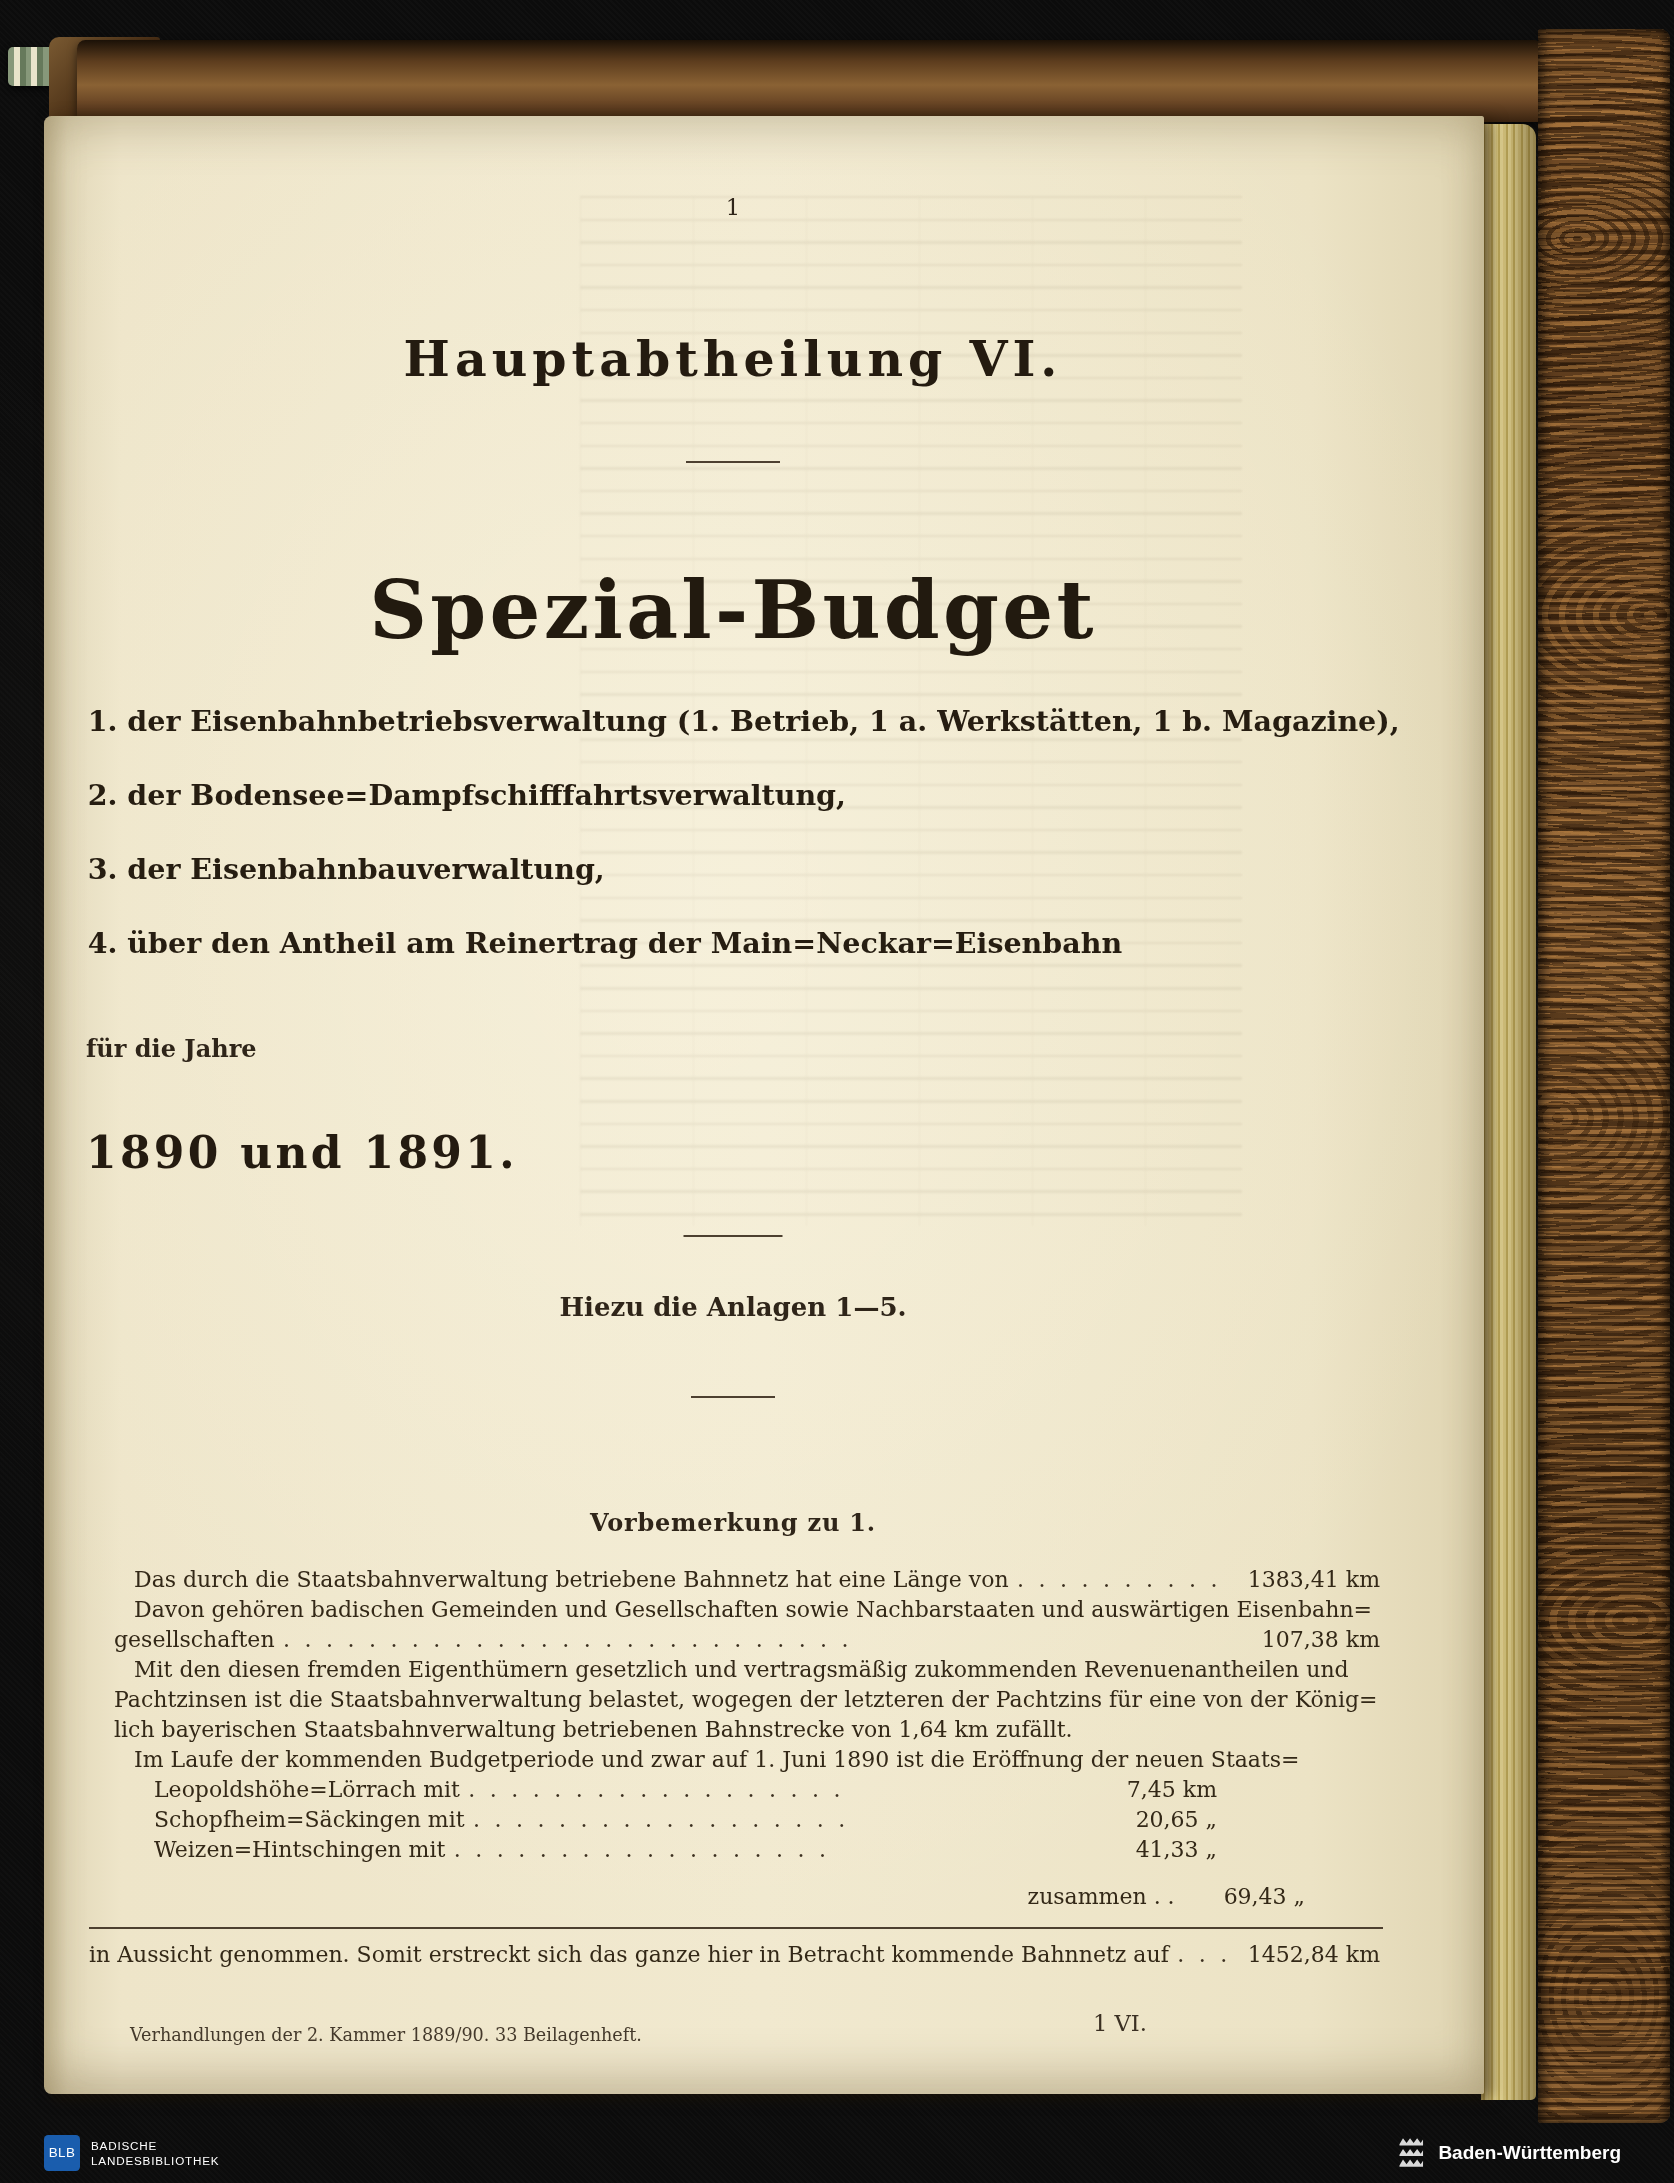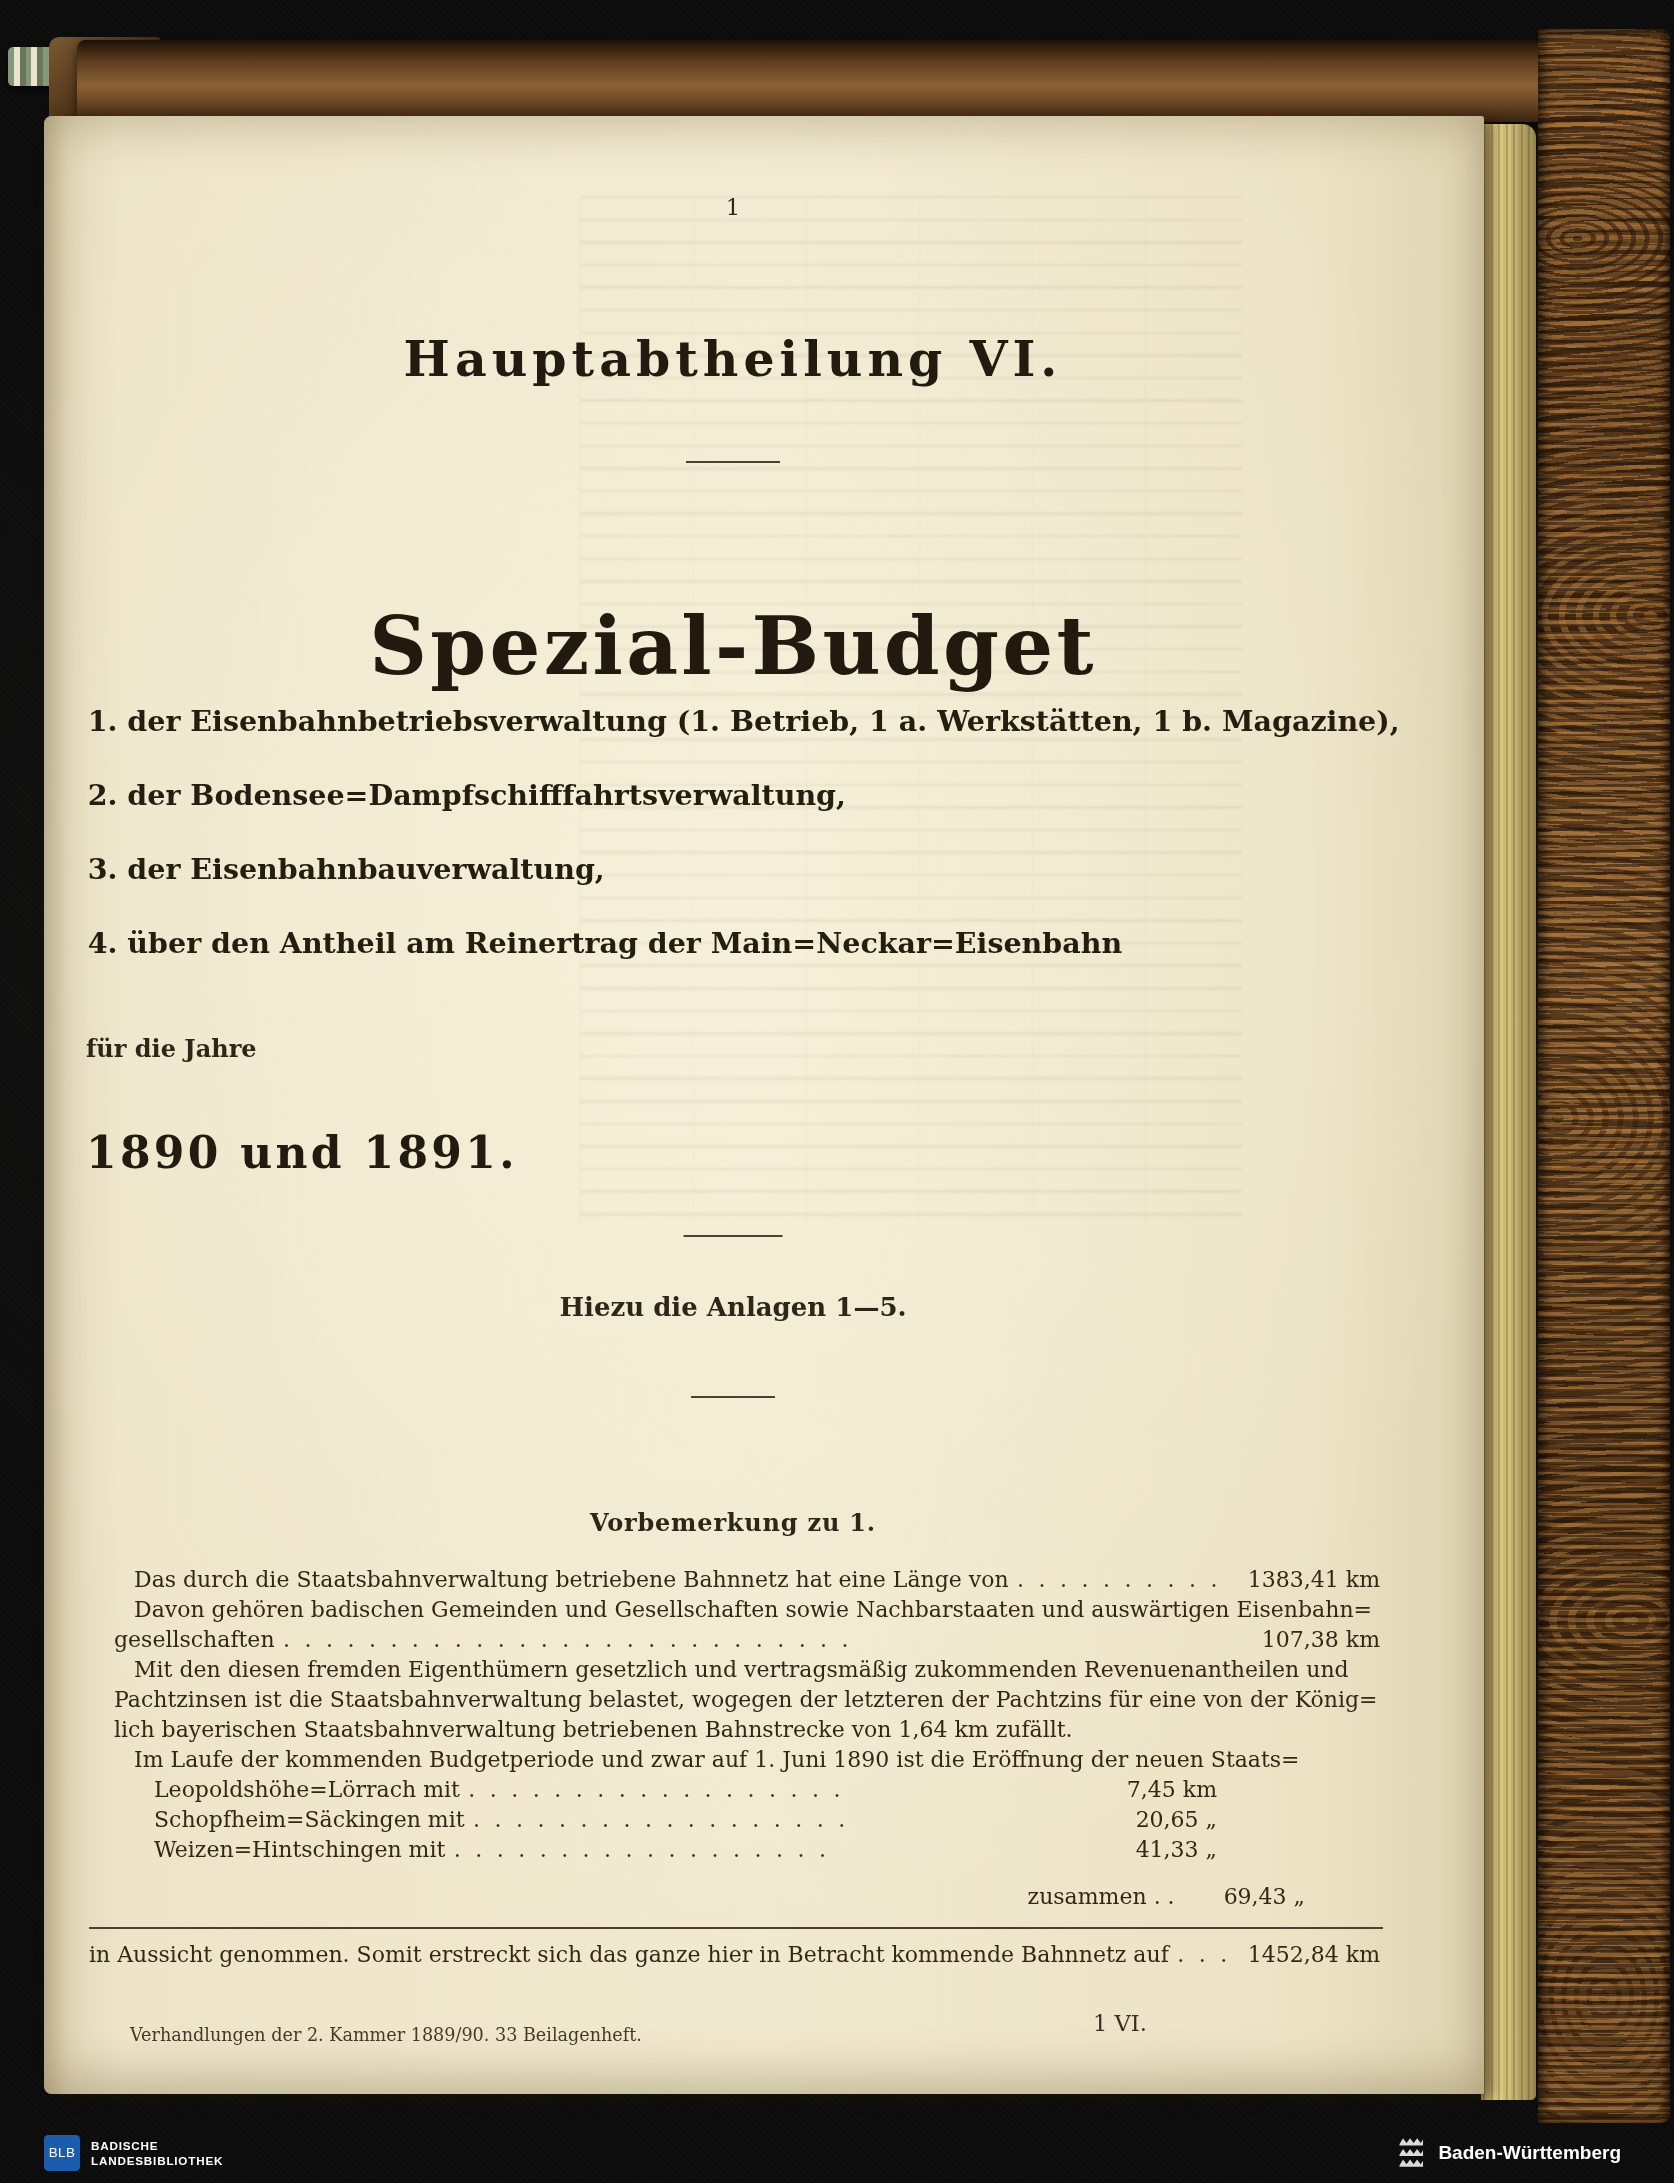--- a/index.html
+++ b/index.html
@@ -48,21 +48,21 @@
       repeating-linear-gradient(180deg, rgba(70,50,25,.85) 0 2.5px, rgba(0,0,0,0) 2.5px 22.6px); }
 
   .content { position:absolute; left:42px; top:0; width:1294px; height:100%; }
 
   .pagenum { position:absolute; top:79px; width:100%; text-align:center; font-size:22.6px; line-height:25px; }
   .section { position:absolute; top:216px; width:100%; text-align:center; font-size:49px; line-height:55px; font-weight:bold; letter-spacing:5px; color:#241b10; }
   .rule { position:absolute; left:50%; transform:translateX(-50%); height:1.7px; background:#4d4030; }
   .rule1 { top:345px; width:94px; }
   .rule2 { top:1119px; width:99px; }
   .rule3 { top:1280px; width:84px; }
-  .title { position:absolute; top:452px; width:100%; text-align:center; font-size:80px; line-height:84px; font-weight:bold; letter-spacing:3.3px; color:#221a0f;margin-top:36px; }
+  .title { position:absolute; top:452px; width:100%; text-align:center; font-size:80px; line-height:84px; font-weight:bold; letter-spacing:3.3px; color:#221a0f; }
   .items { position:absolute; top:585px; left:1.7px; width:100%; list-style:none; font-size:28.5px; font-weight:bold; color:#261d11; }
   .items li { line-height:40px; margin-bottom:34px; white-space:nowrap; }
   .fdj { position:absolute; top:918px; width:100%; text-align:left; font-size:24px; line-height:30px; font-weight:bold; }
   .years { position:absolute; top:1013px; width:100%; text-align:left; font-size:44px; line-height:47px; font-weight:bold; letter-spacing:3.3px; color:#241b10; }
   .anlagen { position:absolute; top:1176px; width:100%; text-align:center; font-size:26px; line-height:30px; font-weight:bold; }
   .vorbem { position:absolute; top:1392px; width:100%; text-align:center; font-size:24px; line-height:30px; font-weight:bold; letter-spacing:0.8px; }
 
   .body { position:absolute; top:1449px; left:28px; width:1266px; font-size:22px; color:#332817; }
   .line { display:flex; align-items:center; line-height:30px; white-space:nowrap; }
   .line .txt { flex:0 0 auto; }
@@ -78,21 +78,21 @@
   .sig { position:absolute; top:1894px; left:1007px; font-size:22.6px; color:#3b3023; }
   .footnote { position:absolute; top:1909px; left:44px; font-size:17.6px; color:#44392b; }
 
   
   .bottom-bar { position:absolute; left:0; top:2122px; width:100%; height:61px;
     display:flex; align-items:center; justify-content:space-between; padding:0 54px 0 44px;
     font-family:"Liberation Sans","DejaVu Sans",sans-serif; color:#ffffff; }
   .blb { display:flex; align-items:center; gap:11px; }
   .blb-badge { width:36px; height:36px; background:#1a5dad; border-radius:4.2px;
     display:flex; align-items:center; justify-content:center; font-weight:normal; font-size:13.4px; letter-spacing:0.4px; }
-  .blb-text { display:flex; flex-direction:column; font-size:11.7px; font-weight:bold; letter-spacing:0.8px; line-height:15px; }
+  .blb-text { display:flex; flex-direction:column; font-size:11.7px; font-weight:normal; letter-spacing:0.8px; line-height:15px; }
   .bw { display:flex; align-items:center; gap:12.6px; }
   .bw svg { width:28.5px; height:33px; display:block; }
   .bw-name { font-size:19px; font-weight:bold; }
 </style>
 </head>
 <body>
 
 <div class="stage">
 
   <div class="headband"></div>

